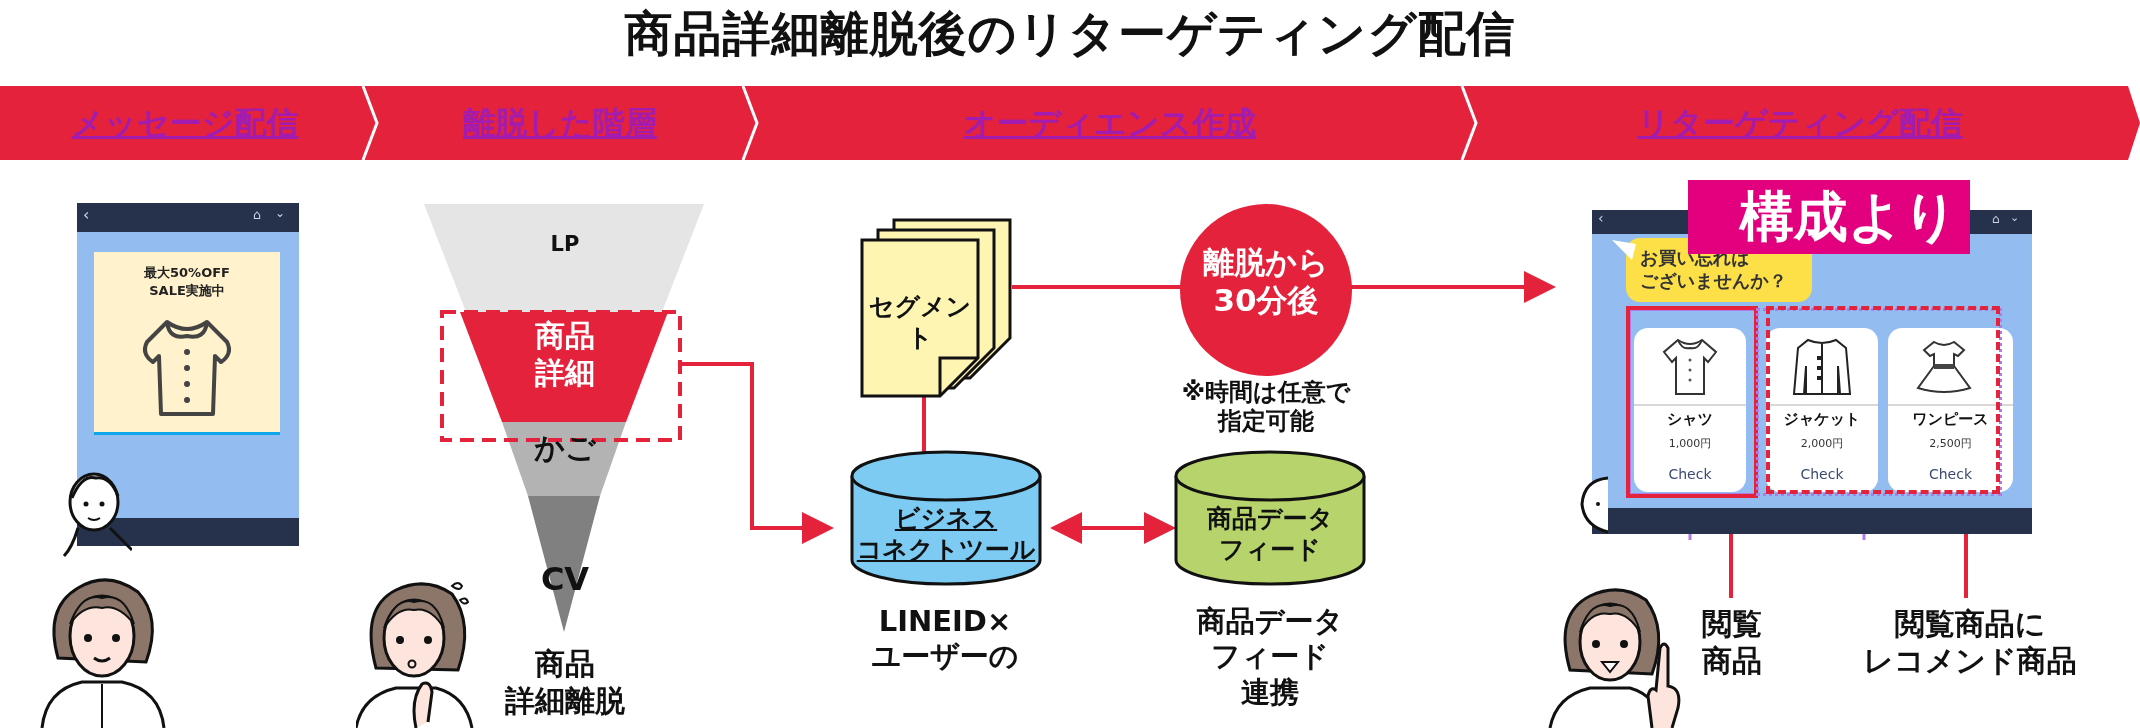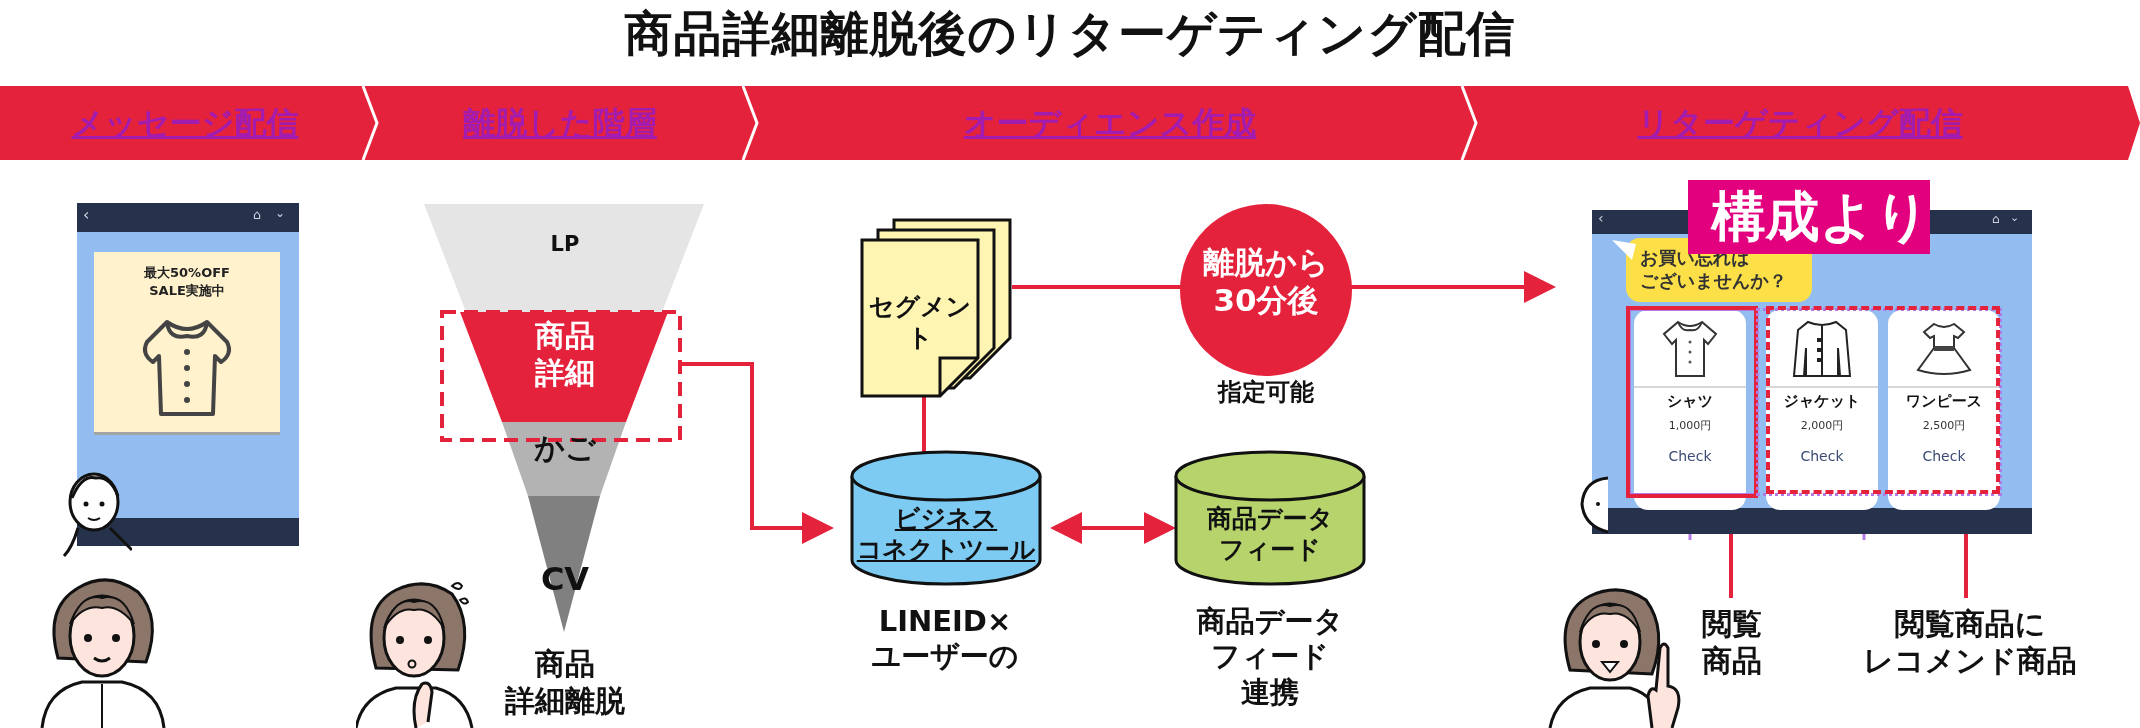--- a/index.html
+++ b/index.html
@@ -6,21 +6,21 @@
   body { width:2140px; height:728px; position:relative; overflow:hidden;
          font-family:"DejaVu Sans", "Liberation Sans", sans-serif; color:#111; }
   .abs { position:absolute; }
   .title { left:0; top:2px; width:2140px; text-align:center; font-size:48px; font-weight:bold; letter-spacing:1px; }
   .step-bar { left:0; top:86px; width:2140px; height:74px; }
   .step-label { position:absolute; top:86px; height:74px; line-height:74px; color:#a21caf; font-weight:bold; font-size:32px; text-align:center;text-decoration:underline; }
   .lbl { position:absolute; text-align:center; font-weight:bold; line-height:1.22; }
   .white { color:#fff; }
   .phone-bar { background:#26314b; }
   .phone-body { background:#93bdf0; }
-  .card { position:absolute; background:#fff; border-radius:14px; width:112px; height:200px; top:310px; }
+  .card { position:absolute; background:#fff; border-radius:14px; width:112px; height:164px; top:328px; }
   .card .divider { position:absolute; left:0; right:0; top:76px; height:2px; background:#d8d8d8; }
   .card .name { position:absolute; left:0; right:0; top:82px; text-align:center; font-size:15px; font-weight:bold; }
   .card .price { position:absolute; left:0; right:0; top:108px; text-align:center; font-size:11px; color:#333; }
   .card .check { position:absolute; left:0; right:0; top:138px; text-align:center; font-size:14px; color:#3a4a75; }
   .card svg { position:absolute; left:26px; top:8px; }
 </style>
 </head>
 <body>
 
 <div class="abs title">商品詳細離脱後のリターゲティング配信</div>
@@ -36,21 +36,21 @@
 <div class="step-label" style="left:750px;width:720px;">オーディエンス作成</div>
 <div class="step-label" style="left:1470px;width:660px;">リターゲティング配信</div>
 
 <div class="abs phone-bar" style="left:77px;top:203px;width:222px;height:29px;">
   <span class="abs" style="left:6px;top:2px;color:#cdd3e0;font-size:16px;">‹</span>
   <span class="abs" style="left:176px;top:4px;color:#cdd3e0;font-size:13px;">⌂</span>
   <span class="abs" style="left:198px;top:3px;color:#cdd3e0;font-size:12px;">⌄</span>
 </div>
 <div class="abs phone-body" style="left:77px;top:232px;width:222px;height:286px;"></div>
 <div class="abs phone-bar" style="left:77px;top:518px;width:222px;height:28px;"></div>
-<div class="abs" style="left:94px;top:252px;width:186px;height:180px;background:#fff2cc;border-bottom:3px solid #a3a3a3;">
+<div class="abs" style="left:94px;top:252px;width:186px;height:180px;background:#fff2cc;border-bottom:3px solid #0ea5e9;">
   <div class="abs" style="left:0;right:0;top:12px;text-align:center;font-size:13px;font-weight:bold;line-height:1.35;color:#222;">
     <div>最大50%OFF</div>
     <div>SALE実施中</div>
   </div>
   <svg class="abs" style="left:43px;top:60px;" width="100" height="110" viewBox="0 0 100 110">
     <path d="M30,10 Q50,24 70,10 L90,30 Q96,42 84,50 L78,44 L76,102 L24,102 L22,44 L16,50 Q4,42 10,30 Z" fill="none" stroke="#444" stroke-width="4" stroke-linejoin="round"></path>
     <path d="M30,10 Q32,28 50,24 Q68,28 70,10" fill="none" stroke="#444" stroke-width="4"></path>
     <circle cx="50" cy="40" r="3" fill="#444"></circle>
       <circle cx="50" cy="56" r="3" fill="#444"></circle>
     <circle cx="50" cy="72" r="3" fill="#444"></circle>
@@ -142,20 +142,21 @@
   <polyline points="80,178 80,140 118,140" fill="none" stroke="#111" stroke-width="3"></polyline>
 </svg>
 <div class="lbl" style="left:862px;top:292px;width:116px;font-size:25px;">セグメント</div>
 
 <div class="abs" style="left:1180px;top:204px;width:172px;height:172px;border-radius:50%;background:#e5223c;"></div>
 <div class="lbl white" style="left:1180px;top:244px;width:172px;font-size:31px;">
   <div>離脱から</div>
   <div>30分後</div>
 </div>
 <div class="lbl" style="left:1140px;top:378px;width:252px;font-size:24px;">
+  <div>※時間は任意で</div>
   <div>指定可能</div>
 </div>
 
 <svg class="abs" style="left:848px;top:448px;" width="196" height="140" viewBox="0 0 196 140">
   <path d="M4,28 L4,112 A94,24 0 0 0 192,112 L192,28" fill="#7dcbf2" stroke="#111" stroke-width="3"></path>
   <ellipse cx="98" cy="28" rx="94" ry="24" fill="#7dcbf2" stroke="#111" stroke-width="3"></ellipse>
 </svg>
 <div class="lbl" style="left:848px;top:504px;width:196px;font-size:25px;text-decoration:underline;">
   <div>ビジネス</div>
   <div>コネクトツール</div>
@@ -217,37 +218,37 @@
     <line x1="30" y1="8" x2="30" y2="58" stroke="#222" stroke-width="2"></line>
     <rect x="25" y="20" width="4" height="4" fill="#222"></rect>
       <rect x="25" y="30" width="4" height="4" fill="#222"></rect>
       <rect x="25" y="40" width="4" height="4" fill="#222"></rect>
   </svg>
   <div class="divider"></div>
   <div class="name">ジャケット</div>
   <div class="price">2,000円</div>
   <div class="check">Check</div>
 </div>
-<div class="card" style="left:1888px;">
+<div class="card" style="left:1888px;padding-left:13px;">
   <svg width="60" height="62" viewBox="0 0 60 62">
     <path d="M20,6 Q30,12 40,6 L50,14 L44,20 L40,18 L40,30 L56,52 Q30,60 4,52 L20,30 L20,18 L16,20 L10,14 Z" fill="#fff" stroke="#333" stroke-width="2"></path>
     <rect x="20" y="28" width="20" height="5" fill="#444"></rect>
   </svg>
   <div class="divider"></div>
   <div class="name">ワンピース</div>
   <div class="price">2,500円</div>
   <div class="check">Check</div>
 </div>
 
 <div class="abs" style="left:1628px;top:308px;width:124px;height:182px;border:3px solid #b27ae6;"></div>
 <div class="abs" style="left:1626px;top:306px;width:124px;height:184px;border:4px solid #e5223c;"></div>
 <div class="abs" style="left:1756px;top:308px;width:240px;height:182px;border:3px dotted #b27ae6;"></div>
 <div class="abs" style="left:1766px;top:306px;width:226px;height:180px;border:4px dashed #e5223c;"></div>
 
-<div class="abs" style="left:1688px;top:180px;width:242px;height:74px;background:#e2007f;color:#fff;font-size:54px;font-weight:bold;line-height:74px;text-align:right;">構成より</div>
+<div class="abs" style="left:1688px;top:180px;width:242px;height:74px;background:#e2007f;color:#fff;font-size:54px;font-weight:bold;line-height:74px;text-align:center;padding-left:40px;">構成より</div>
 
 <svg class="abs" style="left:1578px;top:474px;" width="36" height="64" viewBox="0 0 36 64">
   <path d="M30,4 Q6,6 4,30 Q6,52 30,58" fill="#fff" stroke="#111" stroke-width="3"></path>
   <circle cx="20" cy="30" r="2" fill="#111"></circle>
 </svg>
 
 <svg class="abs" style="left:1548px;top:578px;" width="150" height="150" viewBox="0 0 150 150">
   <path d="M22,92 Q6,36 42,18 Q72,4 98,22 Q120,52 104,96 Z" fill="#8c7569" stroke="#111" stroke-width="3"></path>
   <ellipse cx="62" cy="64" rx="30" ry="38" fill="#fde4dc" stroke="#111" stroke-width="3"></ellipse>
   <path d="M32,54 Q42,22 62,28 Q84,22 92,54 Q78,32 62,36 Q44,32 32,54 Z" fill="#8c7569" stroke="#111" stroke-width="2"></path>

